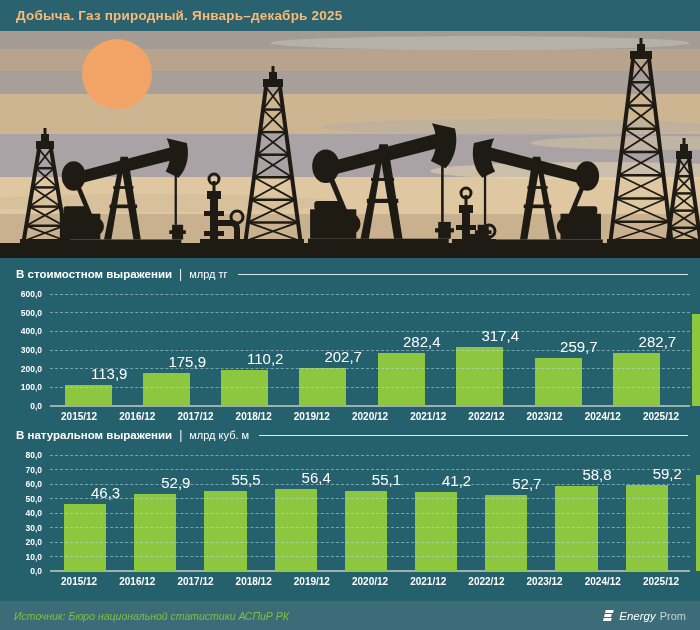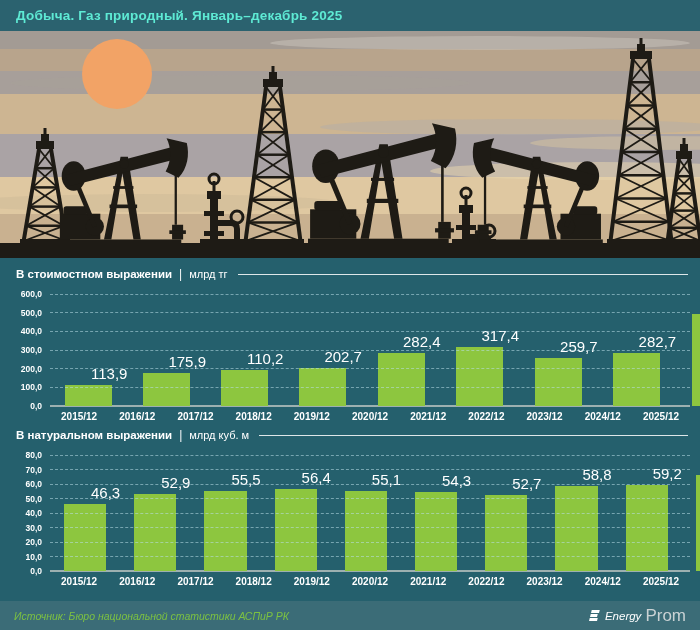--- a/index.html
+++ b/index.html
@@ -1,20 +1,20 @@
 <!DOCTYPE html>
 <html><head>
 <meta charset="utf-8">
 <style>
   html,body{margin:0;padding:0;background:#444;}
   .poster{width:700px;height:630px;position:relative;overflow:hidden;
     font-family:"Liberation Sans",sans-serif;background:#25606d;}
   
   .hdr{height:31px;background:#2b626f;display:flex;align-items:center;padding:0 16px;}
-  .hdr-title{color:#5eead4;font-weight:bold;font-size:13.5px;letter-spacing:.2px;text-align:right;}
+  .hdr-title{color:#fdba74;font-weight:bold;font-size:13.5px;letter-spacing:.2px;text-align:right;}
   
   .illus{height:227px;position:relative;}
   .illus svg{display:block;}
   
   .charts{padding:7px 8px 0 14px;}
   .chart{margin-bottom:2px;}
   .chart-head{display:flex;align-items:center;color:#fff;margin:2px 2px 0 2px;}
   .ct{font-weight:bold;font-size:11.5px;}
   .sep{margin:0 7px;font-weight:300;opacity:.95;font-size:12px;}
   .cu{font-size:11px;font-weight:400;}
@@ -31,21 +31,21 @@
   .vlab{color:#fff;font-size:15px;font-weight:normal;margin-bottom:3px;white-space:nowrap;margin-left:41px;}
   .bar{width:60%;background:#8dc63f;}
   .xaxis{display:flex;margin-left:36px;margin-right:2px;padding:5px 0 4px;}
   .xlab{flex:1;text-align:center;color:#fff;font-size:10px;font-weight:bold;}
   
   .ftr{position:absolute;left:0;right:0;bottom:0;height:29px;background:#3b6c77;
     display:flex;align-items:center;padding:0 14px;box-sizing:border-box;}
   .source{color:#7cc142;font-style:italic;font-size:10.5px;}
   .brand{margin-left:auto;display:flex;align-items:center;gap:4px;}
   .brand-bold{color:#fff;font-style:italic;font-weight:normal;font-size:11.5px;}
-  .brand-lite{color:#c9d2d4;font-size:17px;text-align:right;}
+  .brand-lite{color:#c9d2d4;font-size:11px;text-align:right;}
 </style>
 </head>
 <body>
 
 <div class="poster">
 
   <div class="hdr">
     <span class="hdr-title">Добыча. Газ природный. Январь–декабрь 2025</span>
   </div>
 
@@ -365,21 +365,21 @@
             </div>
             <div class="cell">
               <div class="vlab">56,4</div>
               <div class="bar" style="height: 70.5%; background: rgb(141, 198, 63);"></div>
             </div>
             <div class="cell">
               <div class="vlab">55,1</div>
               <div class="bar" style="height: 68.875%; background: rgb(141, 198, 63);"></div>
             </div>
             <div class="cell">
-              <div class="vlab">54,3</div>
+              <div class="vlab">41,2</div>
               <div class="bar" style="height: 67.875%; background: rgb(141, 198, 63);"></div>
             </div>
             <div class="cell">
               <div class="vlab">52,7</div>
               <div class="bar" style="height: 65.875%; background: rgb(141, 198, 63);"></div>
             </div>
             <div class="cell">
               <div class="vlab">58,8</div>
               <div class="bar" style="height: 73.5%; background: rgb(141, 198, 63);"></div>
             </div>

